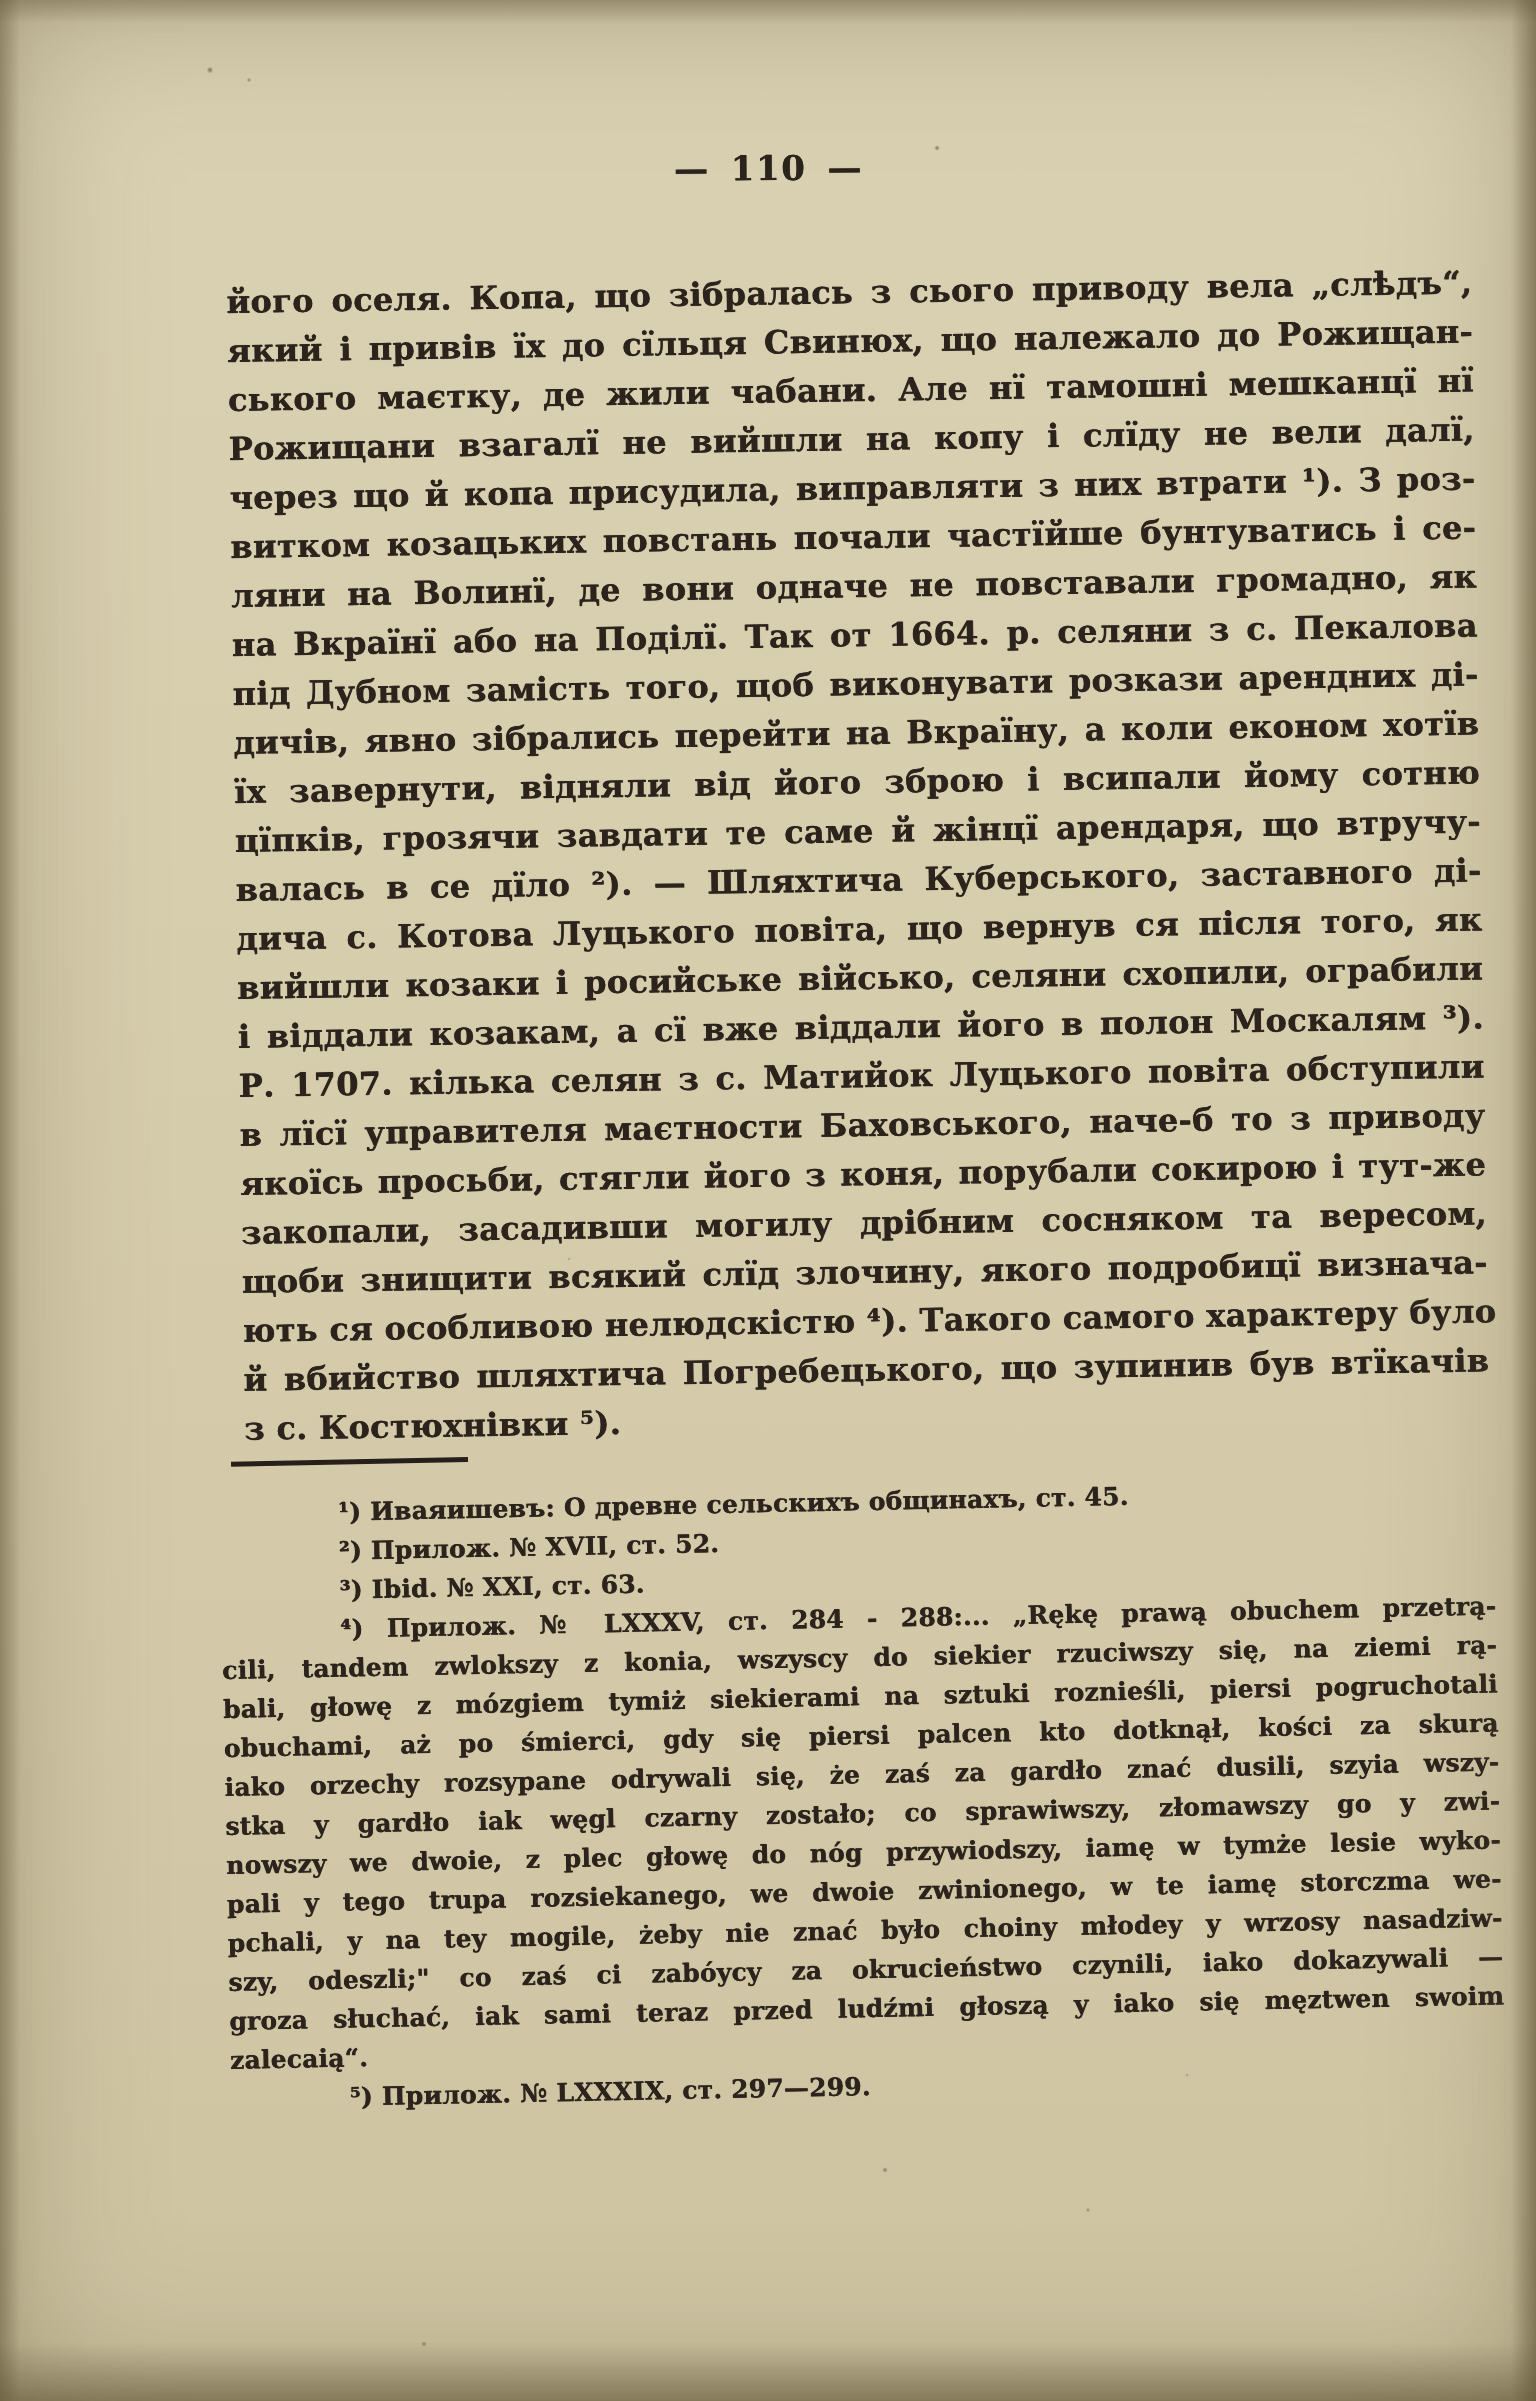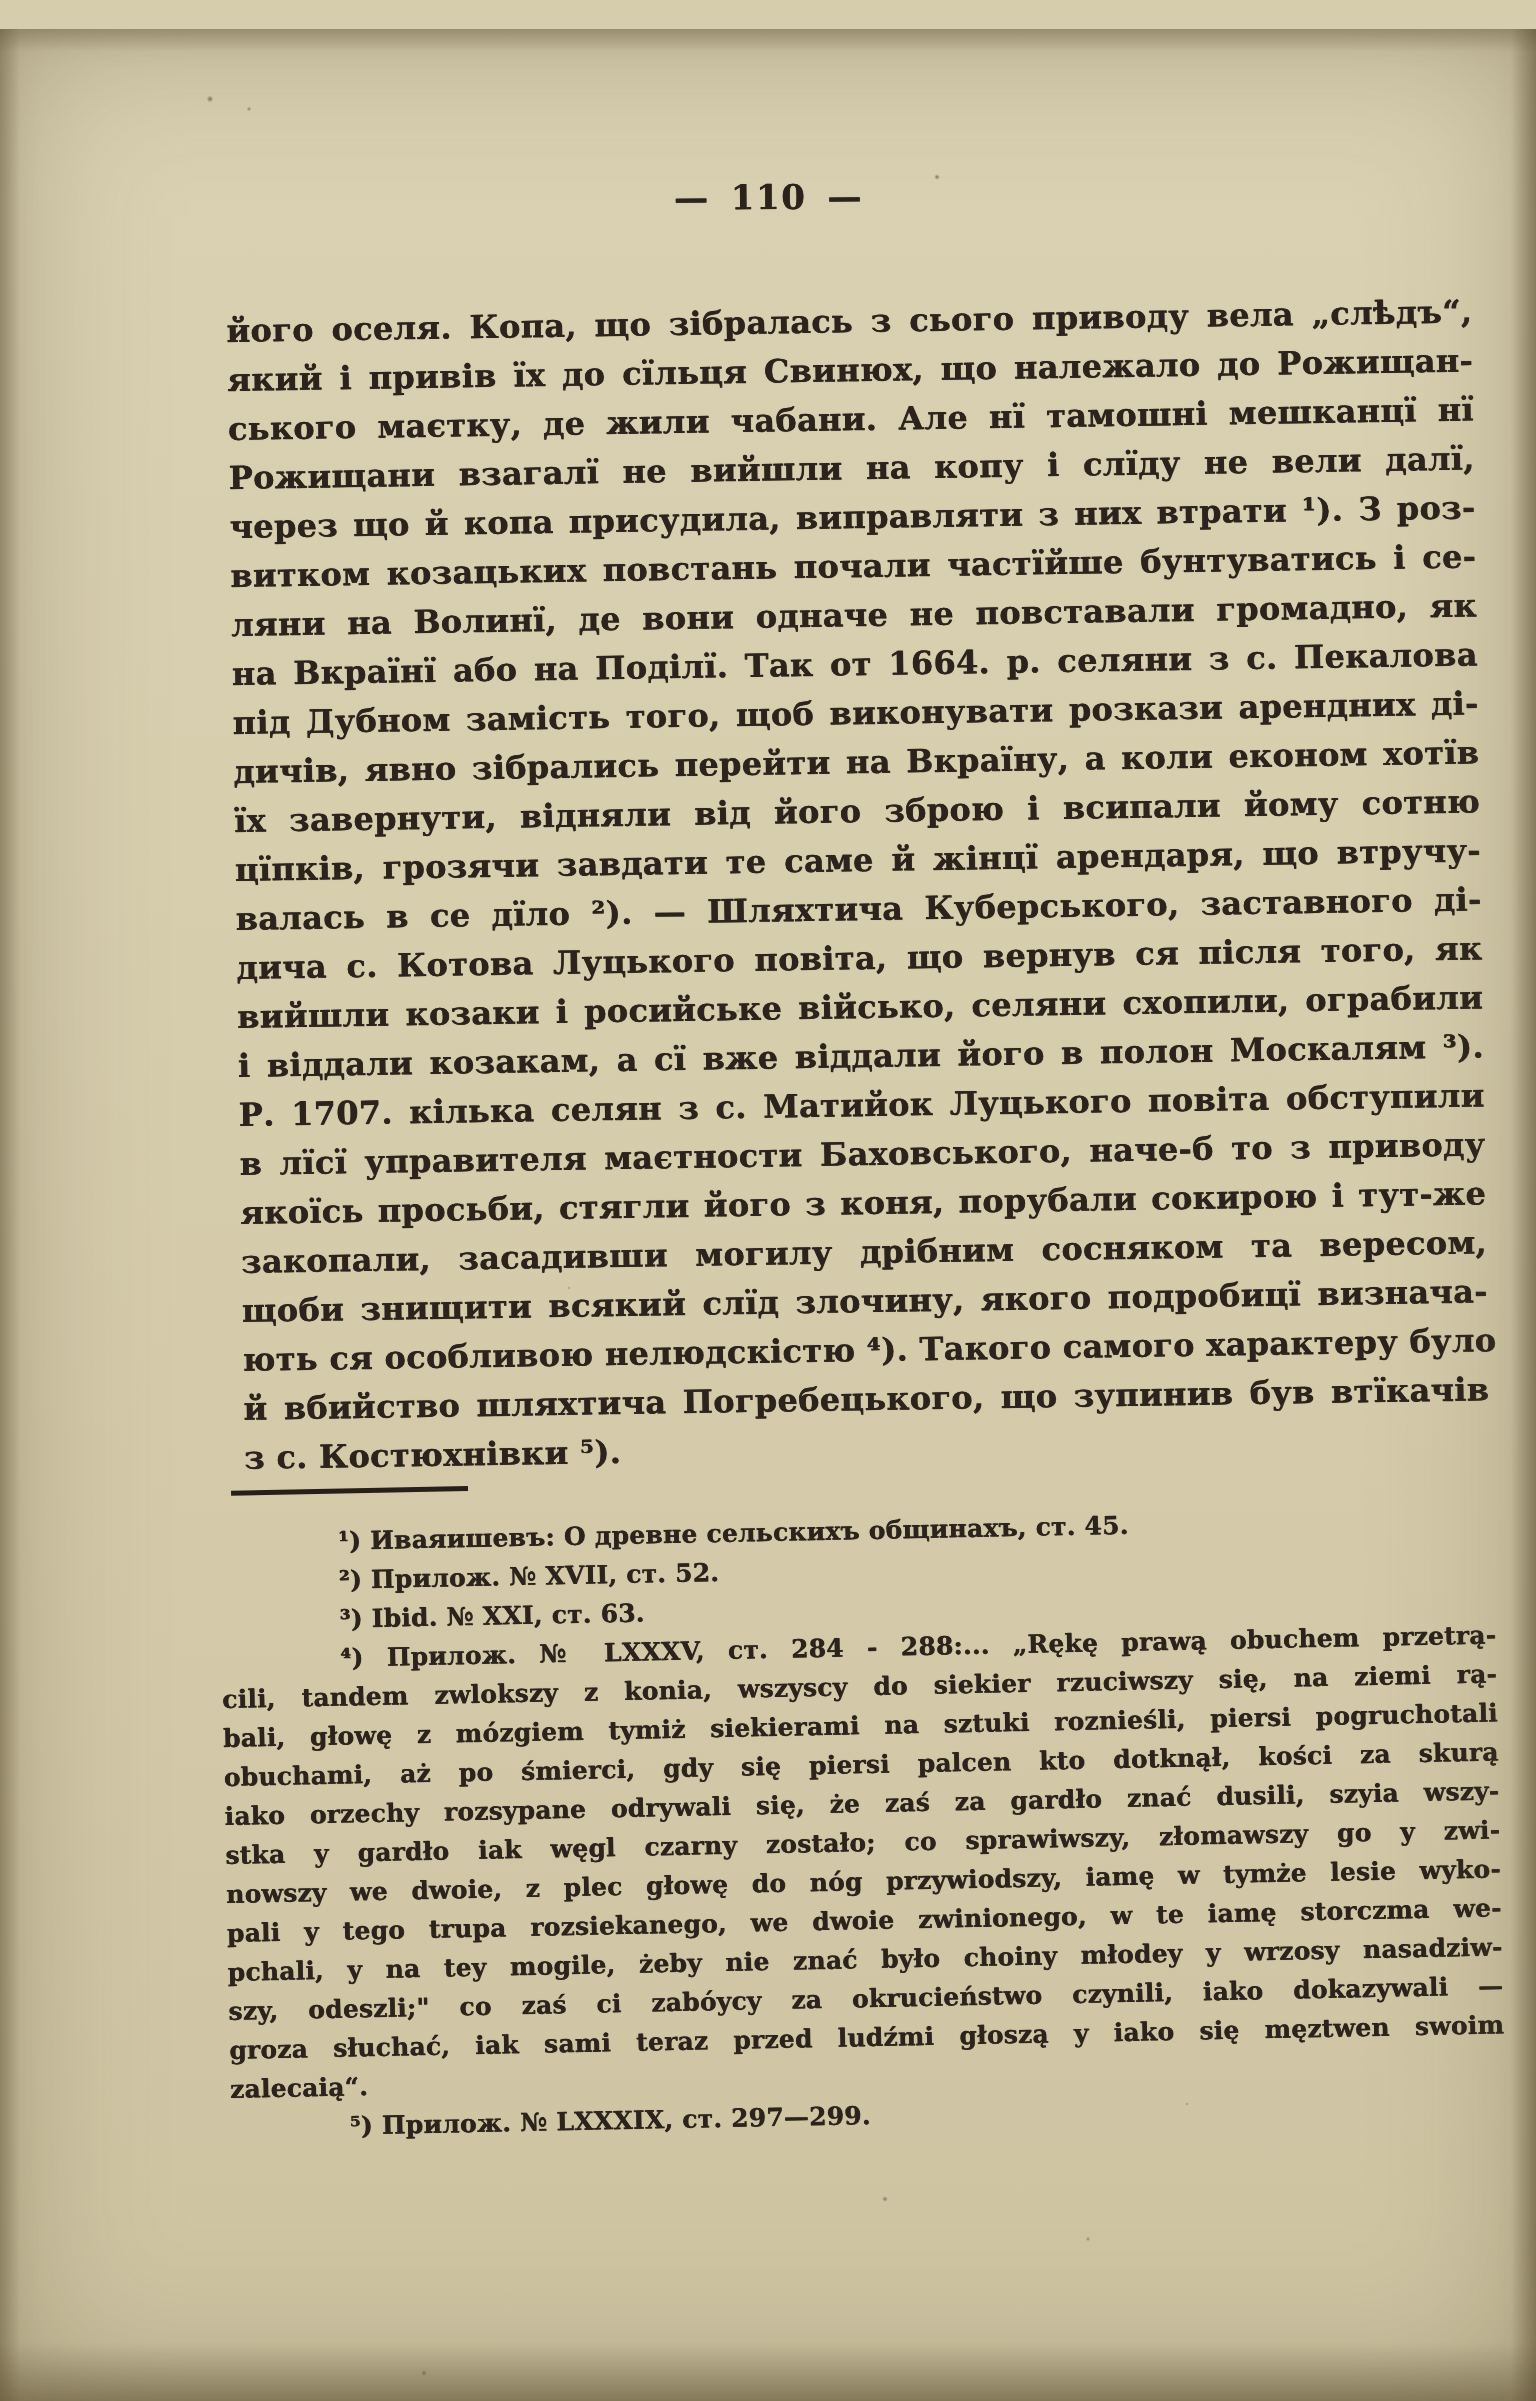--- a/index.html
+++ b/index.html
@@ -9,21 +9,20 @@
     position:relative;
     overflow:hidden;
     background:#d6cdac;
     font-family:"DejaVu Serif", serif;
   }
   
   .paper{
     position:absolute;inset:0;
     background:
       linear-gradient(180deg,#dad1b3 0%,#d7ceae 35%,#d3c9a8 70%,#cdc3a1 100%);
-    margin-top: 29px;
   }
   
   .specks{
     position:absolute;inset:0;
     background:
       radial-gradient(circle 4.1px at 937px 148px, rgba(55,45,28,.55), transparent 70%),
       radial-gradient(circle 3.3px at 1259px 294px, rgba(55,45,28,.45), transparent 70%),
       radial-gradient(circle 4.9px at 210px 70px,  rgba(45,36,22,.55), transparent 70%),
       radial-gradient(circle 3.3px at 249px 80px,  rgba(45,36,22,.45), transparent 70%),
       radial-gradient(circle 3.3px at 324px 829px, rgba(55,45,28,.4), transparent 70%),

